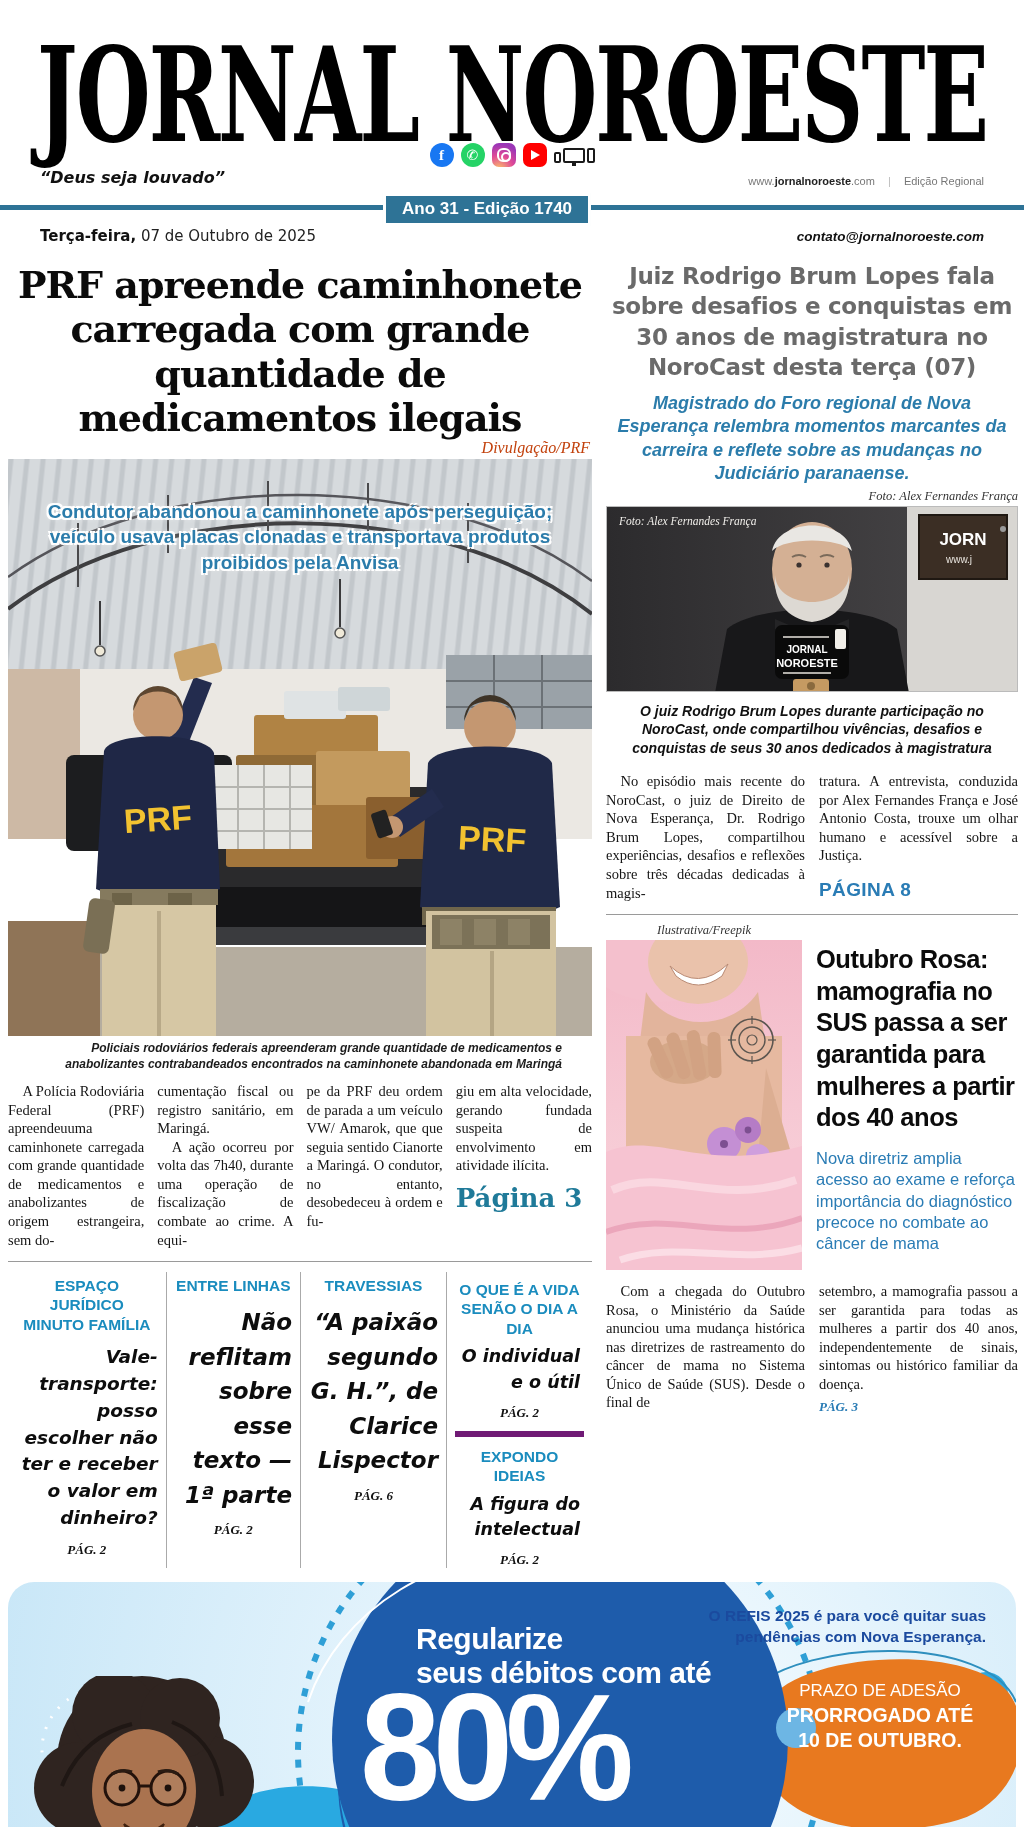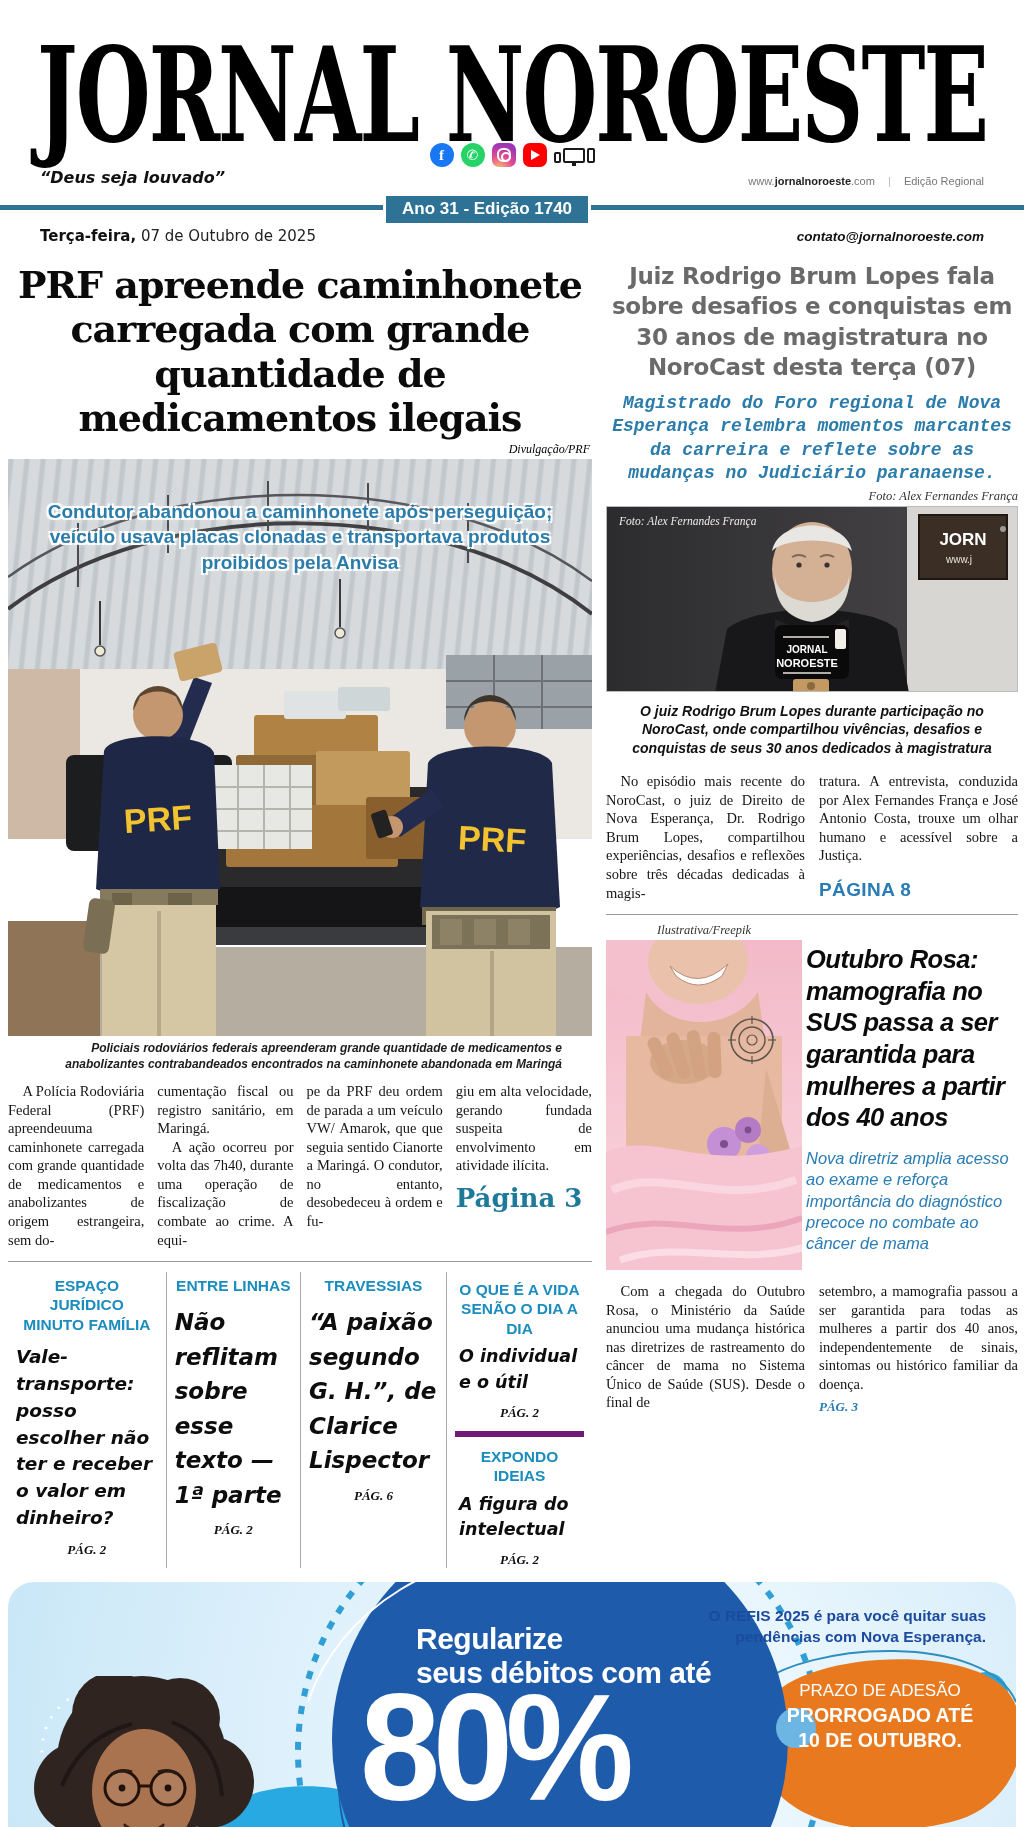--- a/index.html
+++ b/index.html
@@ -41,67 +41,67 @@
   .weekday { font-family:"DejaVu Sans",sans-serif; font-weight:bold; font-size:15px; }
   .date-rest { font-family:"DejaVu Sans",sans-serif; font-size:15px; color:#222; }
   .email { font-weight:bold; font-style:italic; font-size:13.5px; }
 
   
   .main-grid { display:grid; grid-template-columns:584px 1fr; gap:14px; padding:0 8px; }
 
   .lead-headline-wrap { position:relative; padding:8px 0 4px; }
   .lead-headline { font-family:"DejaVu Serif",serif; font-weight:bold; font-size:38px; line-height:1.17;
                    letter-spacing:-1px; text-align:center; color:#0b0b0b; }
-  .lead-credit { position:absolute; right:2px; bottom:-12px; font-family:"Liberation Serif",serif; font-style:italic; font-size:12px; color:#000000; }
+  .lead-credit { position:absolute; right:2px; bottom:-12px; font-family:"Liberation Serif",serif; font-style:italic; font-size:16px; color:#c2410c; }
 
   .lead-photo { position:relative; width:584px; height:577px; margin-top:14px; overflow:hidden; }
   .lead-photo svg { display:block; }
   .photo-overlay { position:absolute; top:40px; left:4%; width:92%; text-align:center;
                    font-weight:bold; font-size:19px; line-height:1.35; color:#2b7cab;
                    text-shadow:-2px -2px 0 #fff, 2px -2px 0 #fff, -2px 2px 0 #fff, 2px 2px 0 #fff, 0 0 6px rgba(255,255,255,.8); }
   .lead-caption { font-weight:bold; font-style:italic; font-size:12px; text-align:right; line-height:1.35;
                   margin:4px 30px 10px; color:#1c1c1c; }
   .lead-body { display:grid; grid-template-columns:repeat(4,1fr); gap:13px; margin-top:4px; }
   .serif-body { font-family:"Liberation Serif",serif; font-size:14.5px; line-height:1.28; text-align:justify;
                 color:#151515; white-space:pre-line; }
   .lead-pageref { font-family:"DejaVu Serif",serif; font-weight:bold; font-size:26px; color:#1f7a99; margin-top:8px; }
 
   .thin-rule { border:none; border-top:1px solid #9a9a9a; margin:12px 0 0; }
 
   
   .teasers { display:grid; grid-template-columns:1.08fr 0.92fr 1fr 1fr; margin-top:10px; }
   .teaser { padding:4px 8px 0; display:flex; flex-direction:column; align-items:center; }
   .teaser + .teaser { border-left:1px solid #aaa; }
   .kicker { font-weight:bold; font-size:15.5px; color:#1a8cbe; text-align:center; white-space:pre-line; line-height:1.25; }
-  .teaser-title { font-family:"DejaVu Sans",sans-serif; font-weight:bold; font-style:italic; text-align:left;
+  .teaser-title { font-family:"DejaVu Sans",sans-serif; font-weight:bold; font-style:italic; text-align:right;
                   color:#0d0d0d; margin-top:10px; line-height:1.45; }
   .t-sz1 { font-size:18.5px; }
   .t-sz2 { font-size:23px; line-height:1.5; }
   .t-sz3 { font-size:17.5px; margin-top:6px; }
   .pagref { font-family:"Liberation Serif",serif; font-weight:bold; font-style:italic; font-size:13px; margin-top:10px; }
   .teaser-stack { display:flex; flex-direction:column; }
   .substack { padding:4px 4px 0; display:flex; flex-direction:column; align-items:center; }
   .substack + .substack { border-top:6px solid #701a75; margin-top:10px; padding-top:10px; }
 
   
   .right-col { padding-top:6px; }
   .judge-headline { font-family:"DejaVu Sans",sans-serif; font-size:23px; color:#6a6a6a; text-align:center;
                     line-height:1.32; letter-spacing:-0.3px; }
   .judge-subhead { font-weight:bold; font-style:italic; font-size:18px; color:#2b7cab; text-align:center;
-                   line-height:1.28; margin-top:10px;font-family:Liberation Mono, monospace; }
+                   line-height:1.28; margin-top:10px; }
   .credit-line { font-family:"Liberation Serif",serif; font-style:italic; font-size:12.5px; color:#333; text-align:right; margin-top:4px; }
   .judge-photo { position:relative; width:100%; height:186px; margin-top:2px; border:1px solid #bbb; overflow:hidden; }
   .judge-photo-credit { position:absolute; top:8px; left:12px; font-family:"Liberation Serif",serif; font-style:italic;
                         font-size:11.5px; color:#f2f0ec; }
   .judge-caption { font-weight:bold; font-style:italic; font-size:14px; text-align:center; line-height:1.35; margin:10px 6px 0; }
   .judge-body { display:grid; grid-template-columns:1fr 1fr; gap:14px; margin-top:14px; }
   .pagina8 { font-weight:bold; font-size:19px; color:#2a7cb5; letter-spacing:0.4px; margin-top:14px; }
 
   .pink-credit { font-family:Liberation Serif, serif; font-style:italic; font-size:12.5px; color:#333; text-align:center; margin:8px 0 2px; width:196px; }
-  .pink-top { display:grid; grid-template-columns:196px 1fr; gap:4px;font-style:italic; }
+  .pink-top { display:grid; grid-template-columns:196px 1fr; gap:14px; }
   .pink-photo { width:196px; height:330px; overflow:hidden; }
   .pink-headline { font-weight:bold; font-size:25.5px; line-height:1.24; letter-spacing:-0.5px; color:#0b0b0b; padding-top:4px; }
   .pink-subhead { font-size:16.5px; color:#2a7cb5; line-height:1.3; margin-top:14px; }
   .pink-body { display:grid; grid-template-columns:1fr 1fr; gap:14px; margin-top:12px; }
   .pag3 { font-family:"Liberation Serif",serif; font-weight:bold; font-style:italic; font-size:13px; color:#2a7cb5; margin-top:6px; }
 
   
   .ad { position:relative; margin:14px 8px 0; height:424px; border-radius:26px; overflow:hidden;
         background:radial-gradient(circle at 62% 38%, #f6fcff 0%, #e3f3fc 40%, #c7e6f7 100%); }
   .ad svg.deco { position:absolute; inset:0; }

